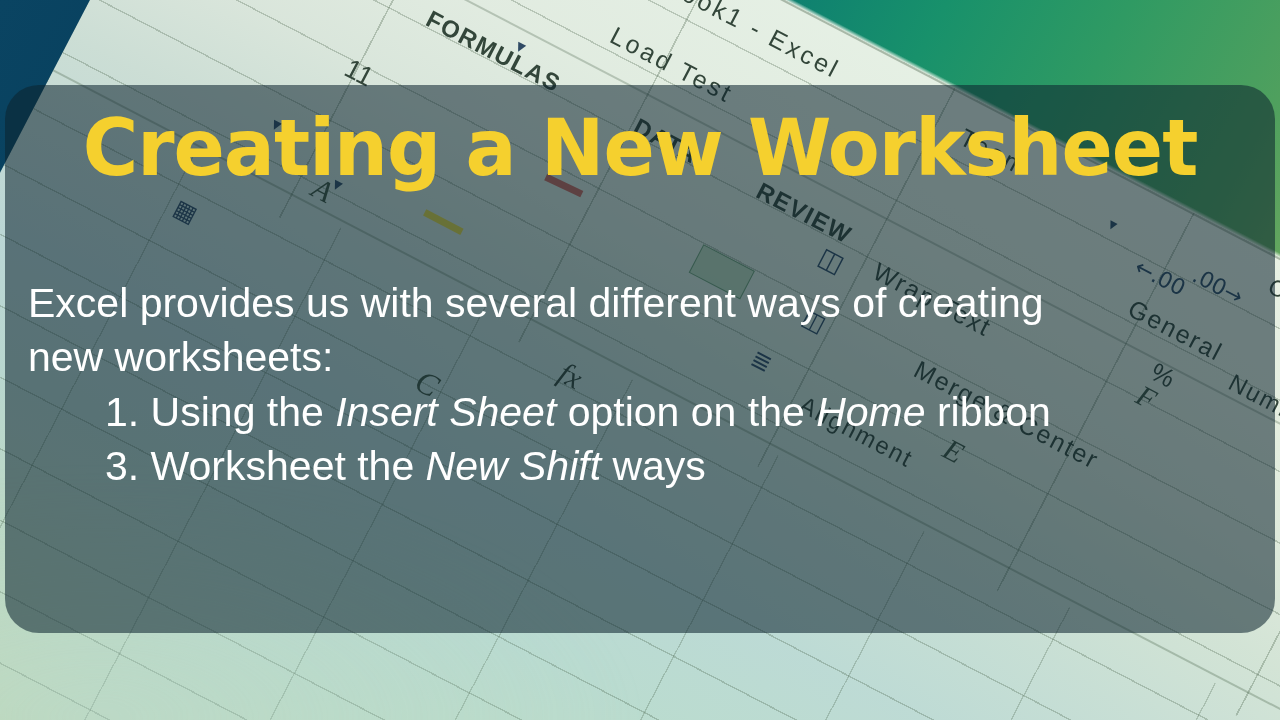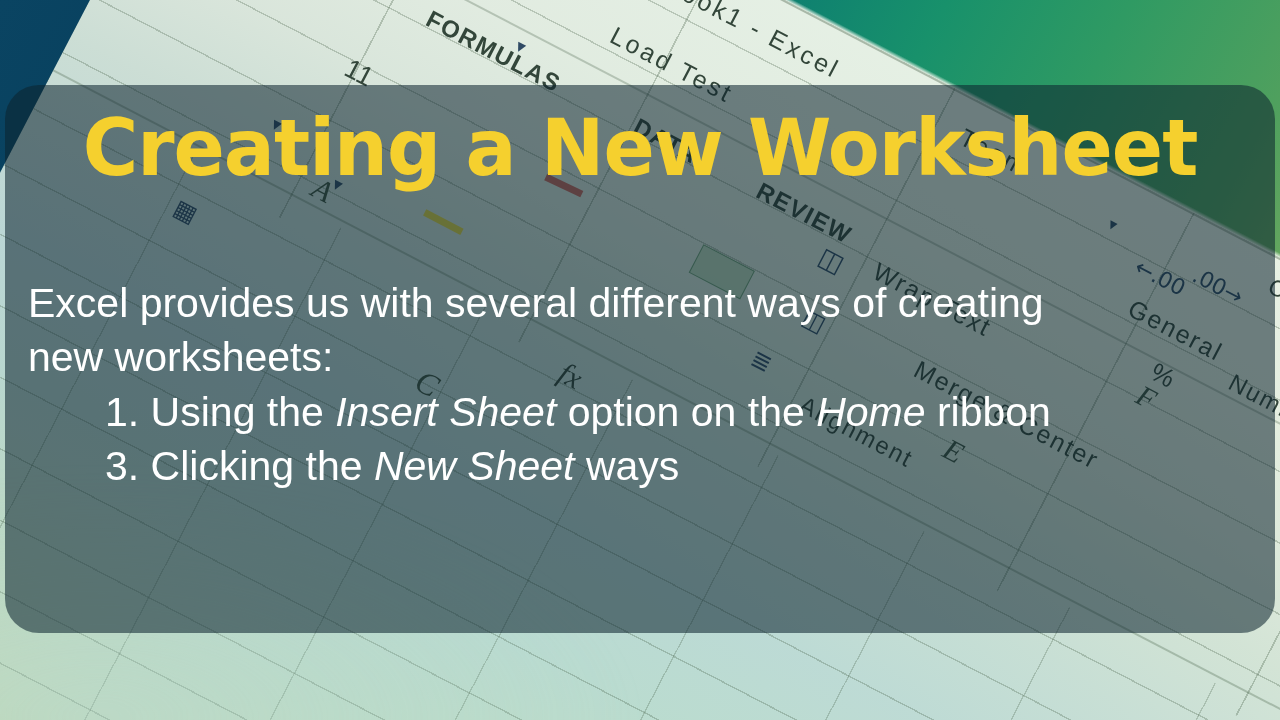--- a/index.html
+++ b/index.html
@@ -274,18 +274,18 @@
   <div class="body">
     <p>Excel provides us with several different ways of creating</p>
     <p>new worksheets:</p>
     <ul class="list">
       <li>
         <span class="num">1.</span>
         <span>Using the </span><em>Insert Sheet</em><span> option on the </span><em>Home</em><span> ribbon</span>
       </li>
       <li>
         <span class="num">3.</span>
-        <span>Clicking the </span><em>New Sheet</em><span> ways</span>
+        <span>Worksheet the </span><em>New Shift</em><span> ways</span>
       </li>
     </ul>
   </div>
 
 </div>
 
 </body></html>

